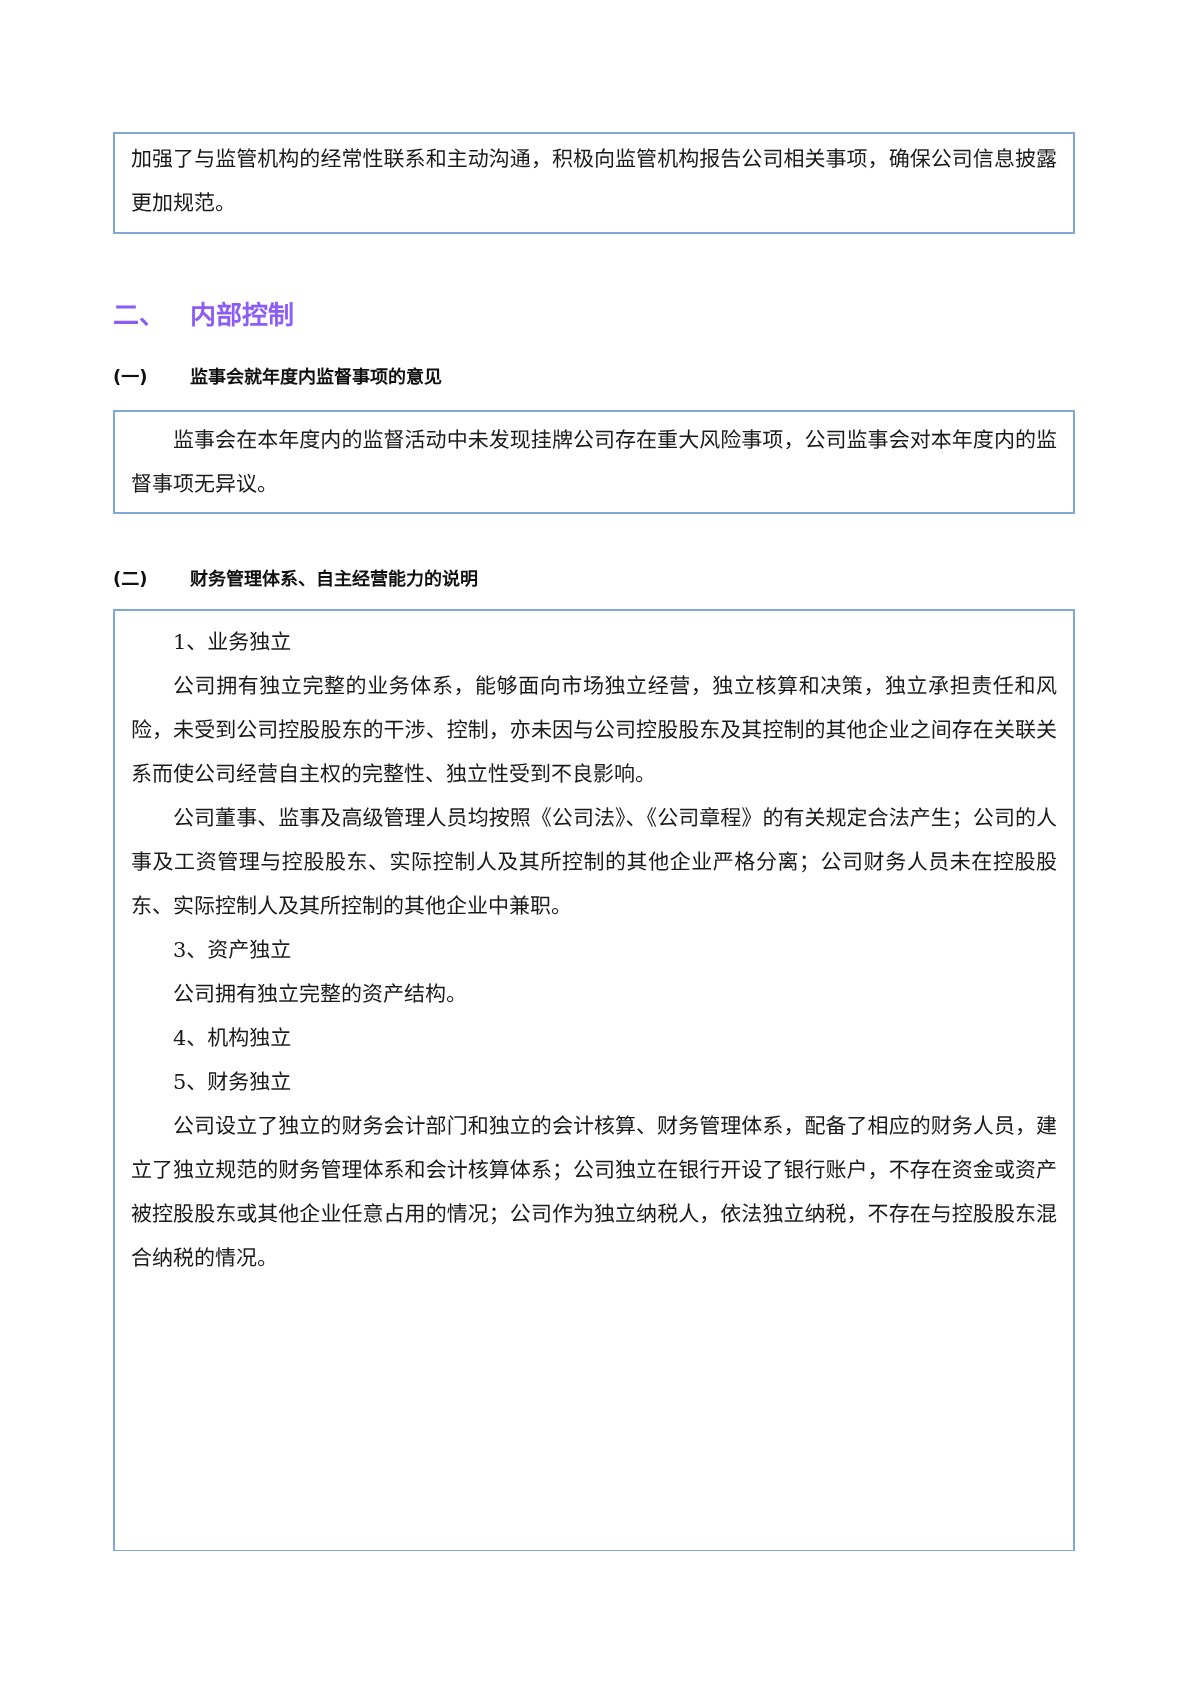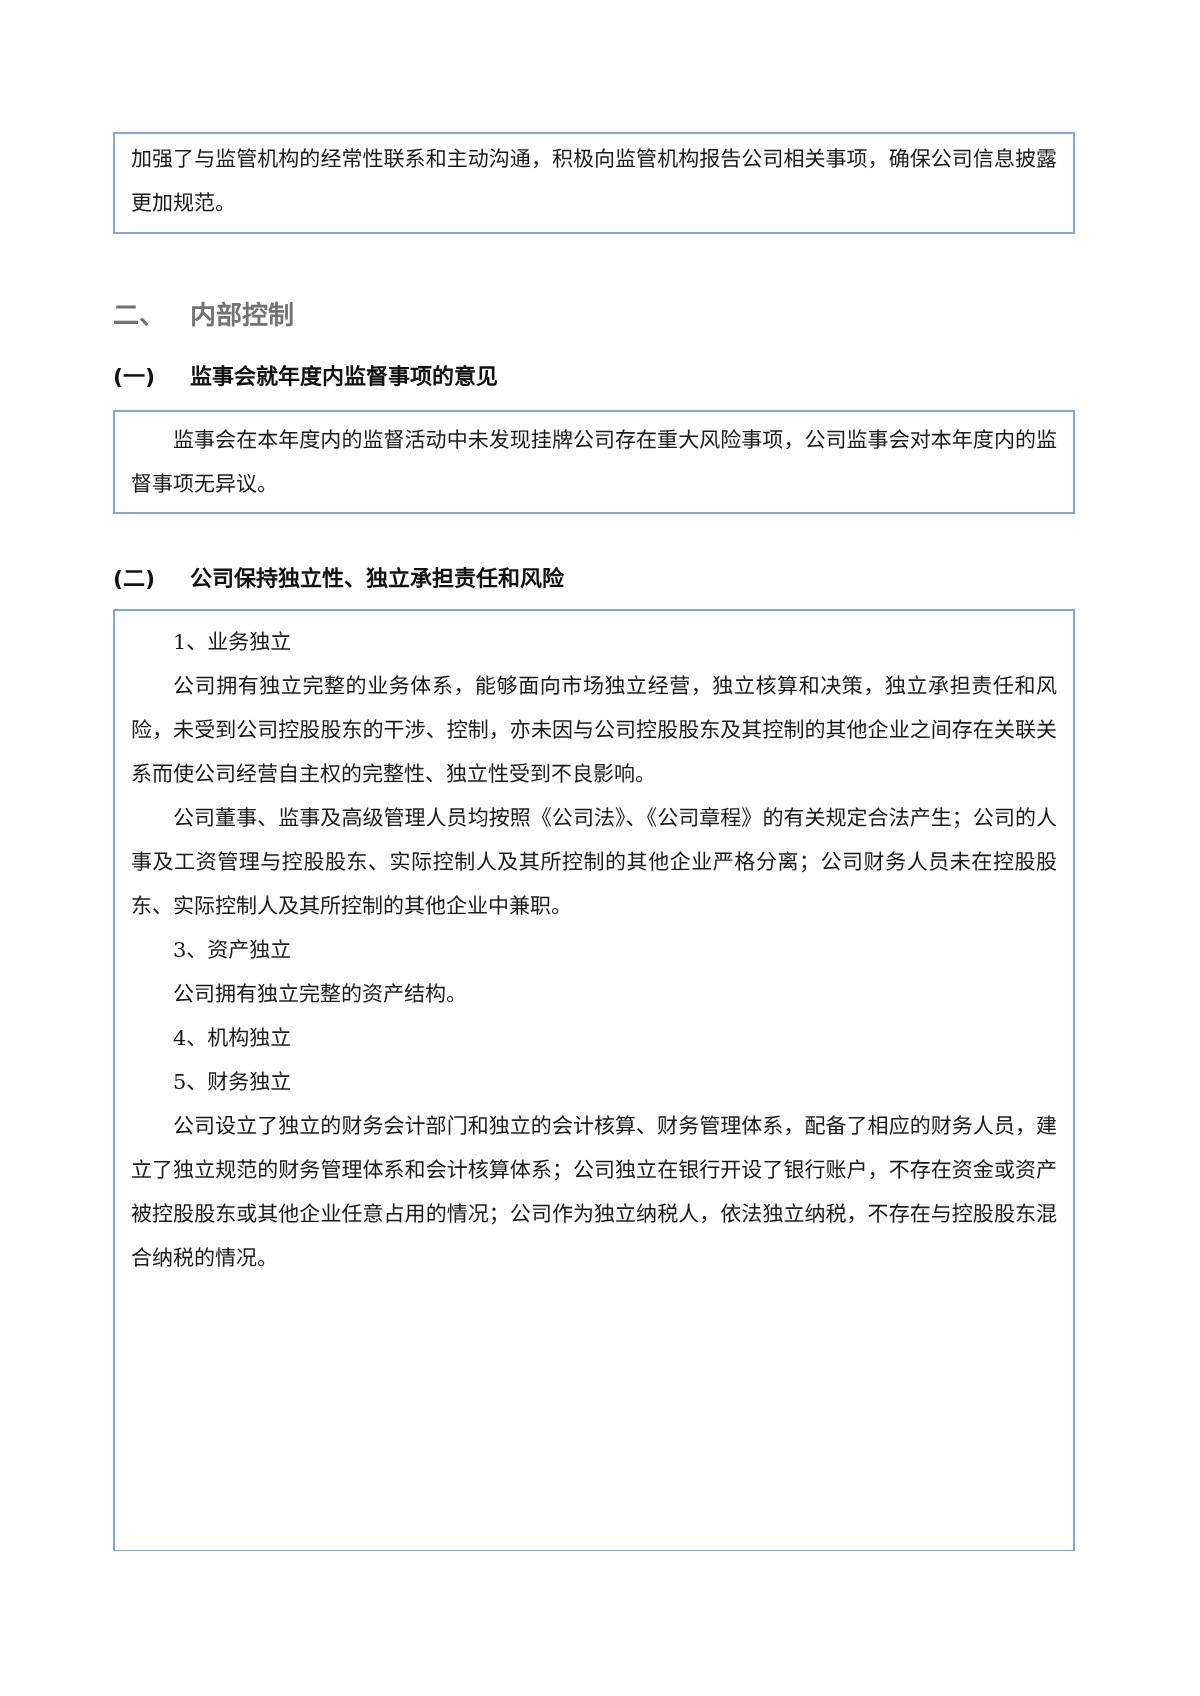--- a/index.html
+++ b/index.html
@@ -30,27 +30,27 @@
   .box-carryover { padding: 3px 16px 7px 16px; min-height: 94px; }
   .box-supervision { padding: 6px 16px 6px 16px; min-height: 99px; margin-top: 18px; font-family: Liberation Serif, serif; }
   .box-independence { padding: 9px 16px 22px 16px; min-height: 943px; margin-top: 15px; }
   
   .h-l1 {
     margin-top: 64px;
     font-family: "DejaVu Sans", "Liberation Sans", sans-serif;
     font-weight: bold;
     font-size: 26px;
     line-height: 34px;
-    color: #737373;
+    color: #8b5cf6;
   }
   .h-l2 {
     margin-top: 30px;
     font-family: "DejaVu Sans", "Liberation Sans", sans-serif;
     font-weight: bold;
-    font-size: 22px;
+    font-size: 18px;
     line-height: 30px;
     color: #111111;
   }
   .h-l2.second { margin-top: 50px; }
   .h-num { display: inline-block; min-width: 77px; }
   
   .page-number {
     margin-top: 18px;
     text-align: center;
     font-size: 17px;
@@ -72,21 +72,21 @@
 
   <div class="h-l2">
     <span class="h-num">(一)</span><span>监事会就年度内监督事项的意见</span>
   </div>
 
   <div class="text-box box-supervision">
     <p class="indent">监事会在本年度内的监督活动中未发现挂牌公司存在重大风险事项，公司监事会对本年度内的监督事项无异议。</p>
   </div>
 
   <div class="h-l2 second">
-    <span class="h-num">(二)</span><span>公司保持独立性、独立承担责任和风险</span>
+    <span class="h-num">(二)</span><span>财务管理体系、自主经营能力的说明</span>
   </div>
 
   <div class="text-box box-independence">
       <p class="indent">1、业务独立</p>
       <p class="indent">公司拥有独立完整的业务体系，能够面向市场独立经营，独立核算和决策，独立承担责任和风险，未受到公司控股股东的干涉、控制，亦未因与公司控股股东及其控制的其他企业之间存在关联关系而使公司经营自主权的完整性、独立性受到不良影响。</p>
       <p class="indent">公司董事、监事及高级管理人员均按照《公司法》、《公司章程》的有关规定合法产生；公司的人事及工资管理与控股股东、实际控制人及其所控制的其他企业严格分离；公司财务人员未在控股股东、实际控制人及其所控制的其他企业中兼职。</p>
       <p class="indent">3、资产独立</p>
       <p class="indent">公司拥有独立完整的资产结构。</p>
       <p class="indent">4、机构独立</p>
       <p class="indent">5、财务独立</p>

